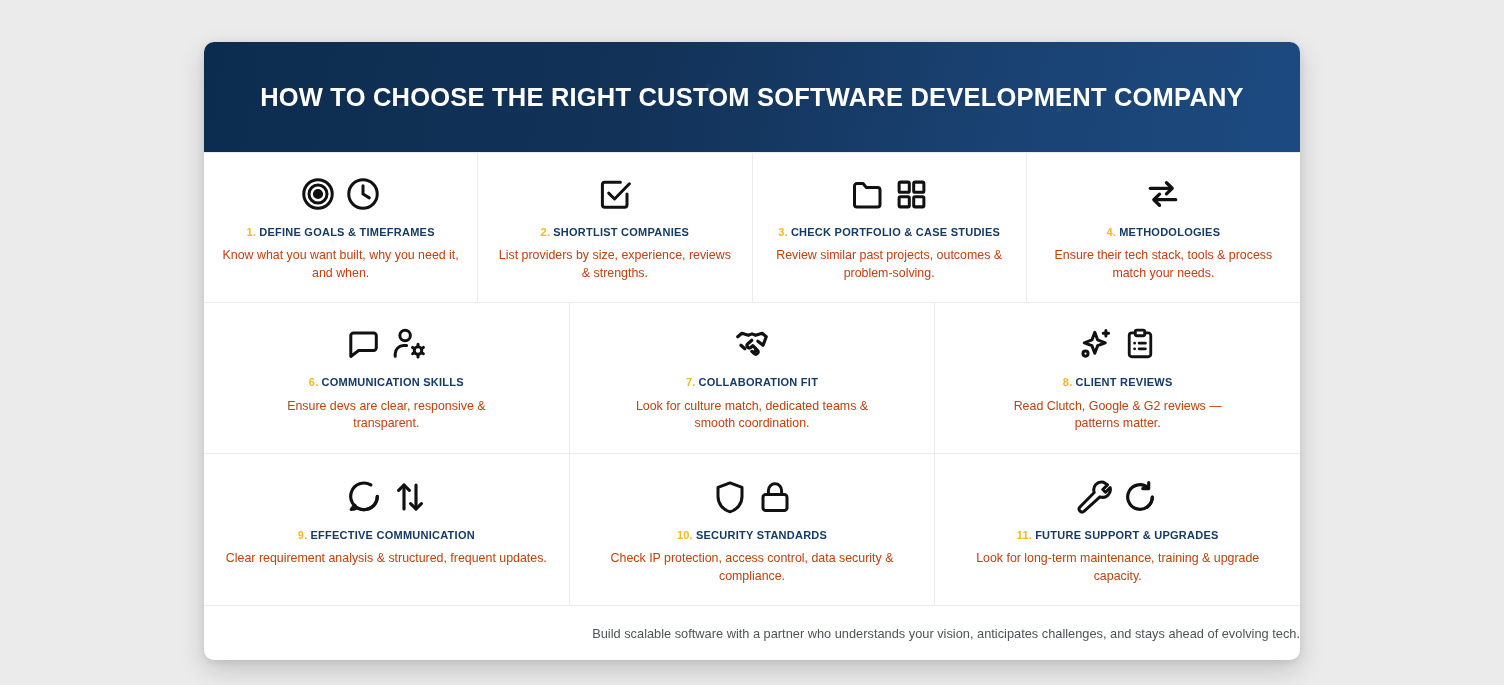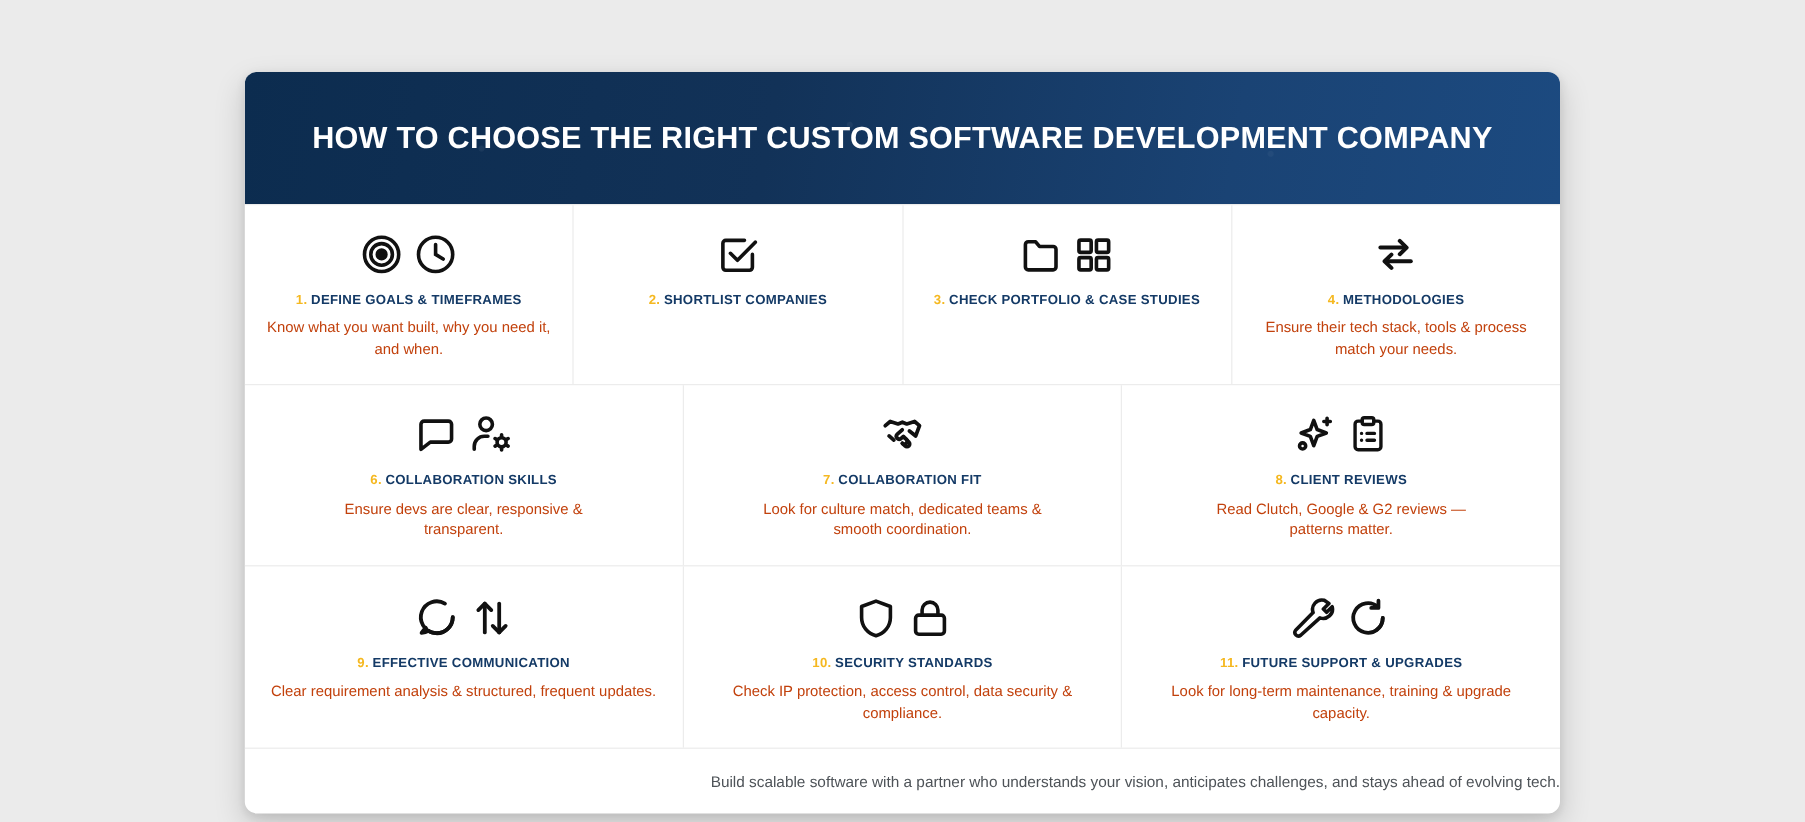--- a/index.html
+++ b/index.html
@@ -13,21 +13,21 @@
   body {
     background: #ebebeb;
     font-family: "Liberation Sans", sans-serif;
     display: flex;
     align-items: flex-start;
     justify-content: center;
   }
 
   .infographic-card {
     width: 1096px;
-    margin-top: 60px;
+    margin-top: 42px;
     background: #ffffff;
     border-radius: 10px;
     box-shadow: 0 10px 26px rgba(0, 0, 0, 0.16), 0 2px 8px rgba(0, 0, 0, 0.08);
     overflow: hidden;
   }
 
   
   .header-banner {
     height: 110px;
     background: linear-gradient(100deg, #0c2c4f 0%, #123258 40%, #1a4374 75%, #1c4a80 100%);
@@ -159,20 +159,21 @@
         <span>
           <svg width="36" height="36" viewBox="0 0 24 24" fill="none" stroke="#111" stroke-width="2" stroke-linecap="round" stroke-linejoin="round">
             <path d="M20 12v7.2a1.6 1.6 0 0 1-1.6 1.6H5.2A1.6 1.6 0 0 1 3.6 19.2V5.8a1.6 1.6 0 0 1 1.6-1.6h10.4"></path>
             <path d="M7.8 11.4l3.9 3.9L21.6 5.2"></path>
           </svg>
         </span>
       </div>
       <div class="step-heading">
         <span class="step-number">2.</span><span>SHORTLIST COMPANIES</span>
       </div>
+      <div class="step-desc">List providers by size, experience, reviews &amp; strengths.</div>
     </div>
 
     <div class="step-card">
       <div class="icon-wrap">
         <span>
           <svg width="36" height="36" viewBox="0 0 24 24" fill="none" stroke="#111" stroke-width="2" stroke-linejoin="round">
             <path d="M3 19V6.6a1.6 1.6 0 0 1 1.6-1.6h4.1l2.1 2.6h7.6A1.6 1.6 0 0 1 20 9.2V19a1.6 1.6 0 0 1-1.6 1.6H4.6A1.6 1.6 0 0 1 3 19z"></path>
           </svg>
         </span>
         <span>
@@ -180,20 +181,21 @@
             <rect x="3" y="3" width="7.4" height="7.4" rx="1"></rect>
             <rect x="13.6" y="3" width="7.4" height="7.4" rx="1"></rect>
             <rect x="3" y="13.6" width="7.4" height="7.4" rx="1"></rect>
             <rect x="13.6" y="13.6" width="7.4" height="7.4" rx="1"></rect>
           </svg>
         </span>
       </div>
       <div class="step-heading">
         <span class="step-number">3.</span><span>CHECK PORTFOLIO &amp; CASE STUDIES</span>
       </div>
+      <div class="step-desc">Review similar past projects, outcomes &amp; problem-solving.</div>
     </div>
 
     <div class="step-card">
       <div class="icon-wrap">
         <span>
           <svg width="38" height="38" viewBox="0 0 24 24" fill="none" stroke="#111" stroke-width="2.1" stroke-linecap="round" stroke-linejoin="round">
             <path d="M4 8.4h13.2"></path>
               <path d="M14.2 4.9l3.6 3.5-3.6 3.5"></path>
             <path d="M20 15.6H6.8"></path>
               <path d="M9.8 12.1l-3.6 3.5 3.6 3.5"></path>
@@ -220,21 +222,21 @@
         <span>
           <svg width="36" height="36" viewBox="0 0 24 24" fill="none" stroke="#111" stroke-width="2" stroke-linecap="round" stroke-linejoin="round">
             <circle cx="9.4" cy="6.4" r="3.5"></circle>
             <path d="M2.8 20.2v-1.6a5.6 5.6 0 0 1 5.6-5.6h2"></path>
             <circle cx="18" cy="16.4" r="2.5"></circle>
             <path d="M18 12.2v1.1M18 19.5v1.1M21.6 14.3l-1 .6M15.4 17.9l-1 .6M21.6 18.5l-1-.6M15.4 14.9l-1-.6"></path>
           </svg>
         </span>
       </div>
       <div class="step-heading">
-        <span class="step-number">6.</span><span>COLLABORATION SKILLS</span>
+        <span class="step-number">6.</span><span>COMMUNICATION SKILLS</span>
       </div>
       <div class="step-desc">Ensure devs are clear, responsive &amp; transparent.</div>
     </div>
 
     <div class="step-card">
       <div class="icon-wrap">
         <span>
           <svg width="38" height="38" viewBox="0 0 24 24" fill="none" stroke="#111" stroke-width="2" stroke-linecap="round" stroke-linejoin="round">
             <path d="M3 7.4l2.6-2.2 4.1 1.3 2.3-.9 2.3.9 4.1-1.3L21 7.4l-2 5.4-3.3-2.6"></path>
             <path d="M11.9 9.6L9.2 12a1.5 1.5 0 0 0 2 2.2l1.3-1.1 1.6 1.5a1.4 1.4 0 0 1-.1 2.1 1.4 1.4 0 0 1-2 0"></path>

